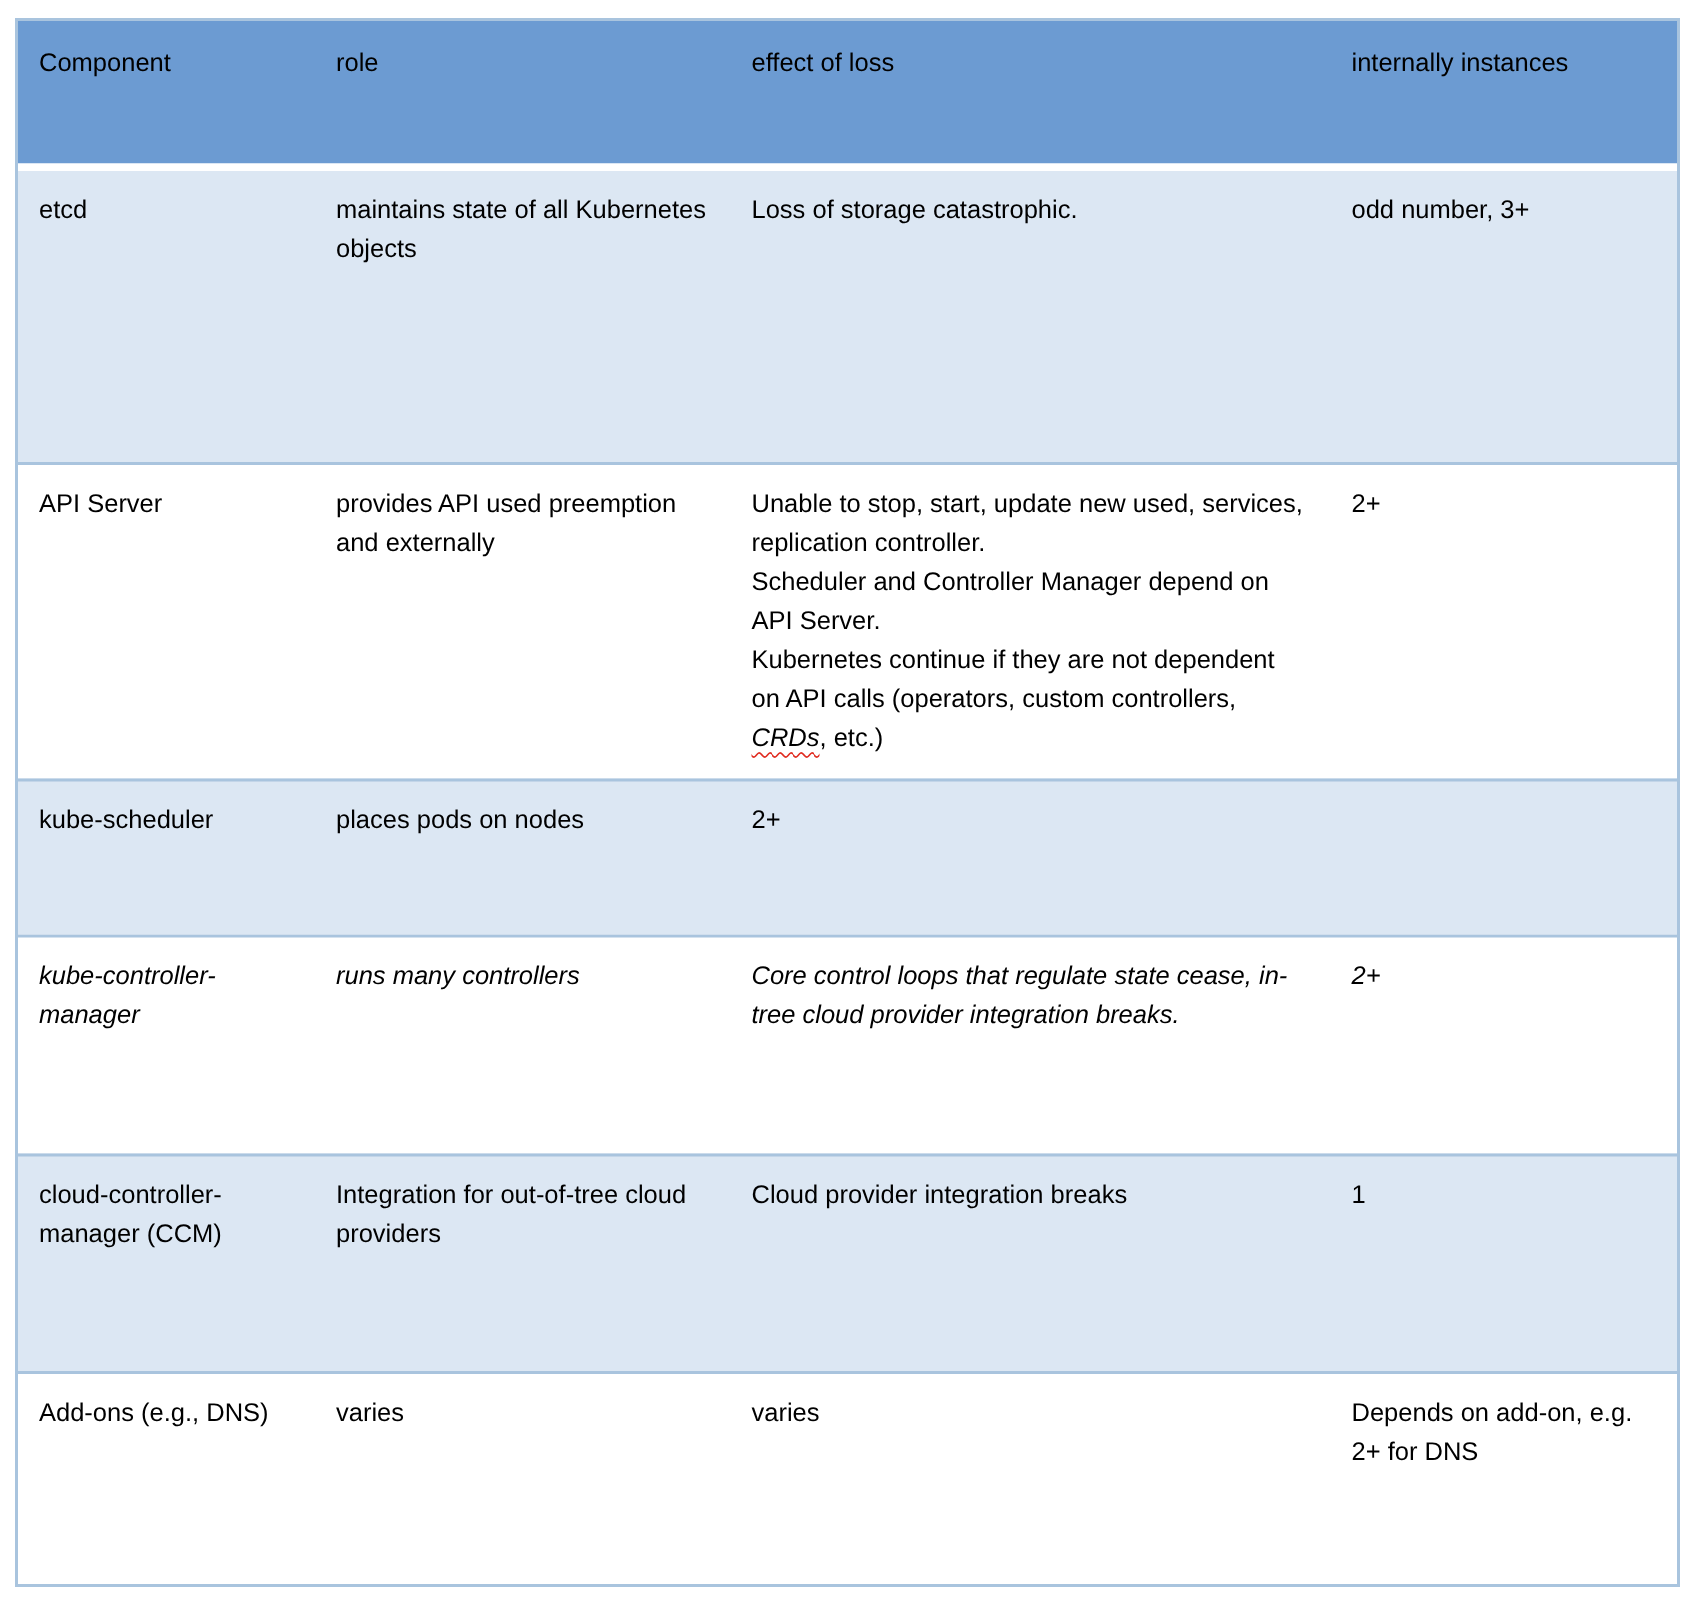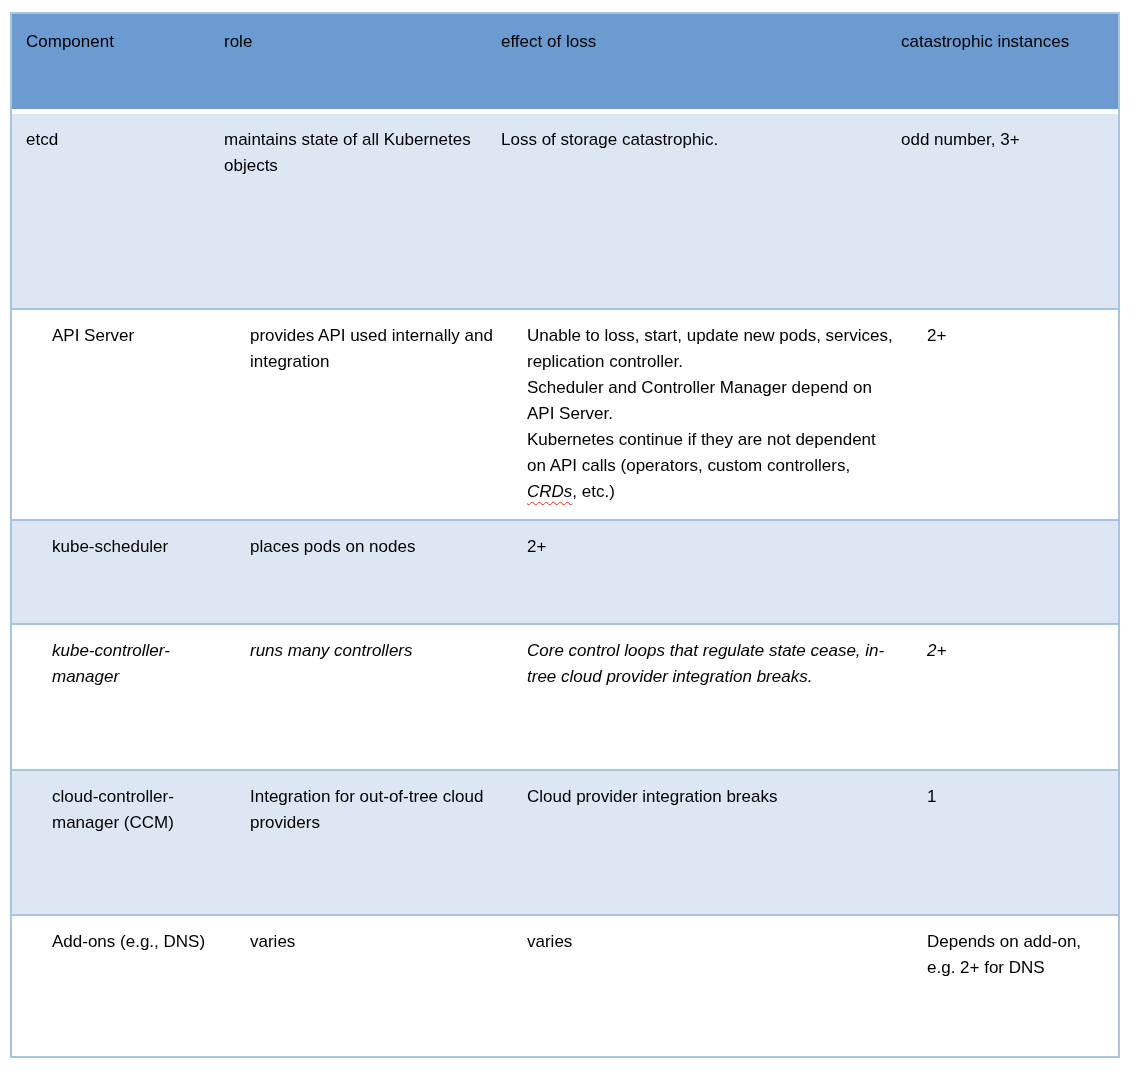--- a/index.html
+++ b/index.html
@@ -45,21 +45,21 @@
     background: var(--header-bg);
     min-height: 95px;
   }
   .header-row .cell { padding-top: 15px; }
   .spacer {
     height: 5px;
     background: var(--page-bg);
   }
   .body-row { background: #ffffff; }
   .body-row.alt { background: var(--alt-row-bg); }
-  .body-row + .body-row { border-top: 2px solid var(--border-color); padding-left: 26px; }
+  .body-row + .body-row { border-top: 2px solid var(--border-color); }
   .row-etcd      { min-height: 194px; }
   .row-api       { min-height: 211px; }
   .row-sched     { min-height: 104px; }
   .row-kcm       { min-height: 146px; font-style: italic; }
   .row-ccm       { min-height: 145px; }
   .row-addons    { min-height: 142px; }
   .line { display: block; }
   .squiggle {
     text-decoration: underline;
     text-decoration-style: wavy;
@@ -72,39 +72,39 @@
 </head>
 <body>
 
 <div class="page">
   <div class="table">
 
     <div class="grid-row header-row">
       <div class="cell">Component</div>
       <div class="cell">role</div>
       <div class="cell">effect of loss</div>
-      <div class="cell">catastrophic instances</div>
+      <div class="cell">internally instances</div>
     </div>
 
     <div class="spacer"></div>
 
     <div class="grid-row body-row alt row-etcd">
       <div class="cell">etcd</div>
       <div class="cell">maintains state of all Kubernetes objects</div>
       <div class="cell">
         <span class="line">Loss of storage catastrophic.</span>
       </div>
       <div class="cell">odd number, 3+</div>
     </div>
 
     <div class="grid-row body-row row-api">
       <div class="cell">API Server</div>
-      <div class="cell">provides API used internally and integration</div>
+      <div class="cell">provides API used preemption and externally</div>
       <div class="cell">
-        <span class="line">Unable to loss, start, update new pods, services, replication controller.</span>
+        <span class="line">Unable to stop, start, update new used, services, replication controller.</span>
         <span class="line">Scheduler and Controller Manager depend on API Server.</span>
         <span class="line"><span>Kubernetes continue if they are not dependent on API calls (operators, custom controllers, </span><span class="squiggle">CRDs</span><span>, etc.)</span></span>
       </div>
       <div class="cell">2+</div>
     </div>
 
     <div class="grid-row body-row alt row-sched">
       <div class="cell">kube-scheduler</div>
       <div class="cell">places pods on nodes</div>
       <div class="cell">2+</div>

